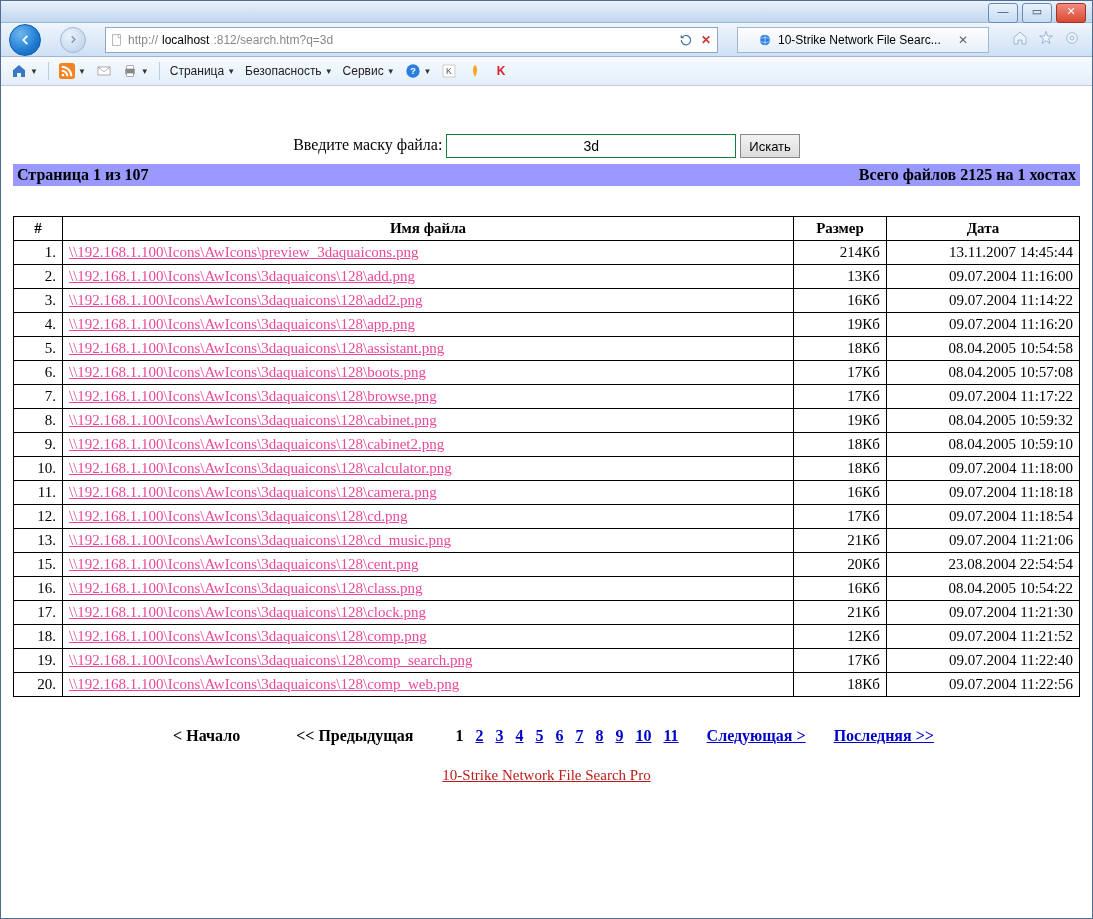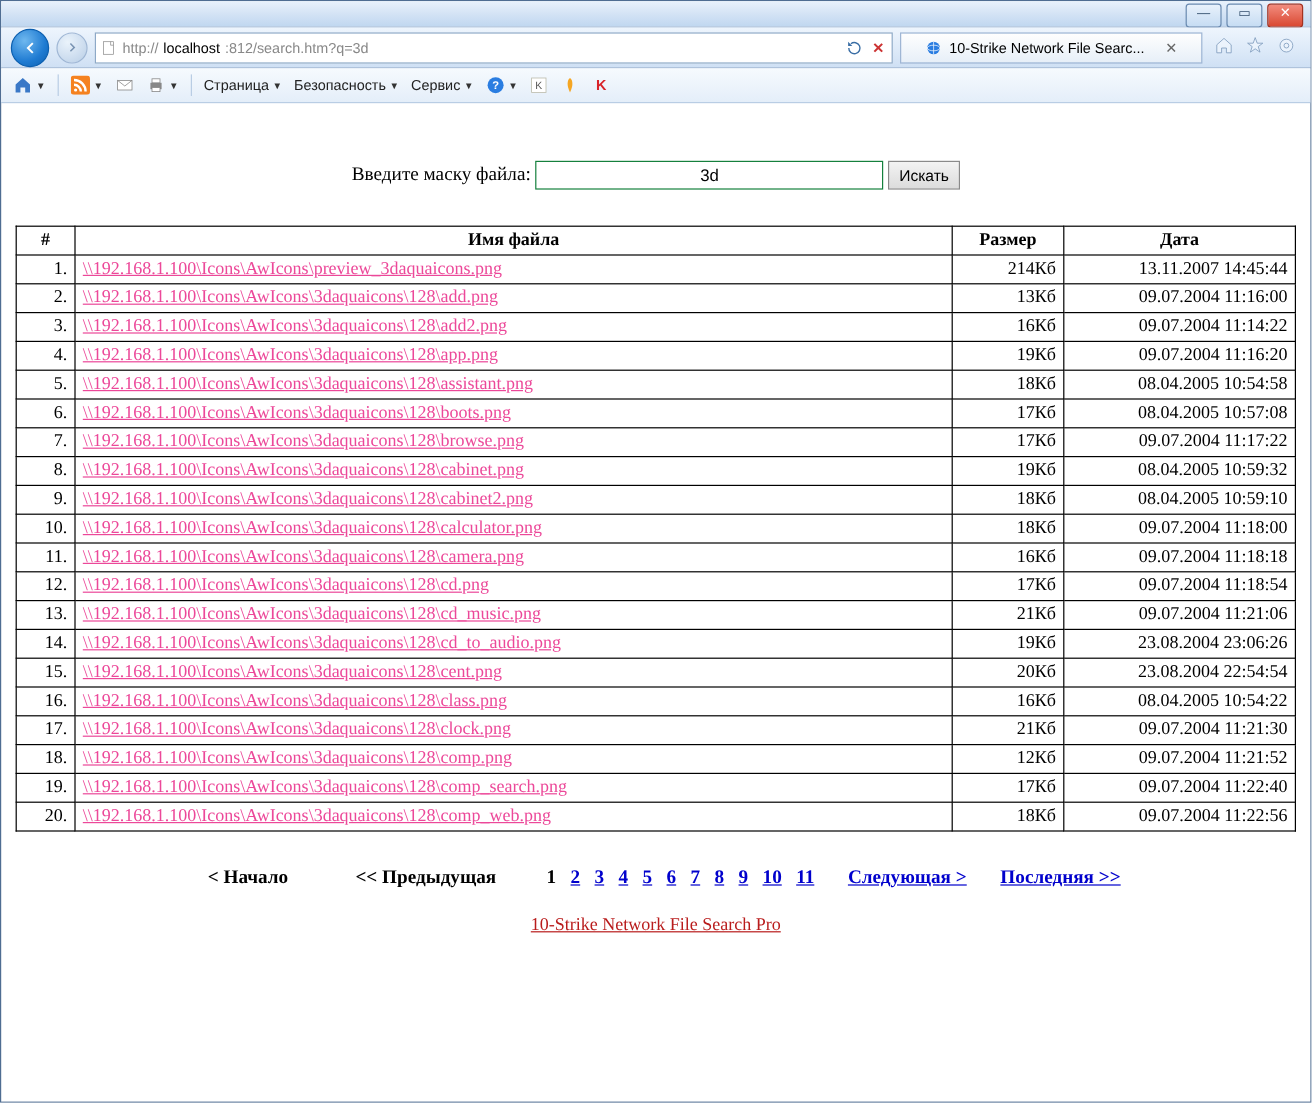--- a/index.html
+++ b/index.html
@@ -42,21 +42,21 @@
   background: linear-gradient(to bottom, #f28c7e, #d94832);
   border-color: #a33221; color: #fff;
 }
 .navbar {
   height: 34px;
   background: linear-gradient(to bottom, #eef5fd 0%, #dce9f8 60%, #cfe0f4 100%);
   border-bottom: 1px solid #9fb6d4;
   display: flex;
   align-items: center;
   padding: 0 8px;
-  gap: 6px;
+  gap: 19px;
   box-sizing: border-box;
 }
 .nav-back {
   width: 30px; height: 30px; border-radius: 50%;
   background: radial-gradient(circle at 35% 30%, #6fb8ef, #1f7bd2 60%, #0c5faf);
   border: 1px solid #0c5faf;
   display: flex; align-items: center; justify-content: center;
 }
 .nav-back svg { width: 14px; height: 14px; fill: #fff; }
 .nav-fwd {
@@ -325,20 +325,24 @@
   </div>
 
   <div class="content">
 
     <div class="search-row">
       <span>Введите маску файла:</span>
       <input type="text" value="3d" style="">
       <button>Искать</button>
     </div>
 
+    <div class="status-bar">
+      <span>Страница 1 из 107</span>
+      <span class="right">Всего файлов 2125 на 1 хостах</span>
+    </div>
 
     <table class="results">
       <thead>
         <tr>
           <th>#</th>
           <th>Имя файла</th>
           <th>Размер</th>
           <th>Дата</th>
         </tr>
       </thead>
@@ -415,26 +419,20 @@
             <td class="size">17Кб</td>
             <td class="date">09.07.2004 11:18:54</td>
           </tr>
           <tr>
             <td class="num">13.</td>
             <td class="name"><a href="#">\\192.168.1.100\Icons\AwIcons\3daquaicons\128\cd_music.png</a></td>
             <td class="size">21Кб</td>
             <td class="date">09.07.2004 11:21:06</td>
           </tr>
           <tr>
-            <td class="num">14.</td>
-            <td class="name"><a href="#">\\192.168.1.100\Icons\AwIcons\3daquaicons\128\cd_to_audio.png</a></td>
-            <td class="size">19Кб</td>
-            <td class="date">23.08.2004 23:06:26</td>
-          </tr>
-          <tr>
             <td class="num">15.</td>
             <td class="name"><a href="#">\\192.168.1.100\Icons\AwIcons\3daquaicons\128\cent.png</a></td>
             <td class="size">20Кб</td>
             <td class="date">23.08.2004 22:54:54</td>
           </tr>
           <tr>
             <td class="num">16.</td>
             <td class="name"><a href="#">\\192.168.1.100\Icons\AwIcons\3daquaicons\128\class.png</a></td>
             <td class="size">16Кб</td>
             <td class="date">08.04.2005 10:54:22</td>

